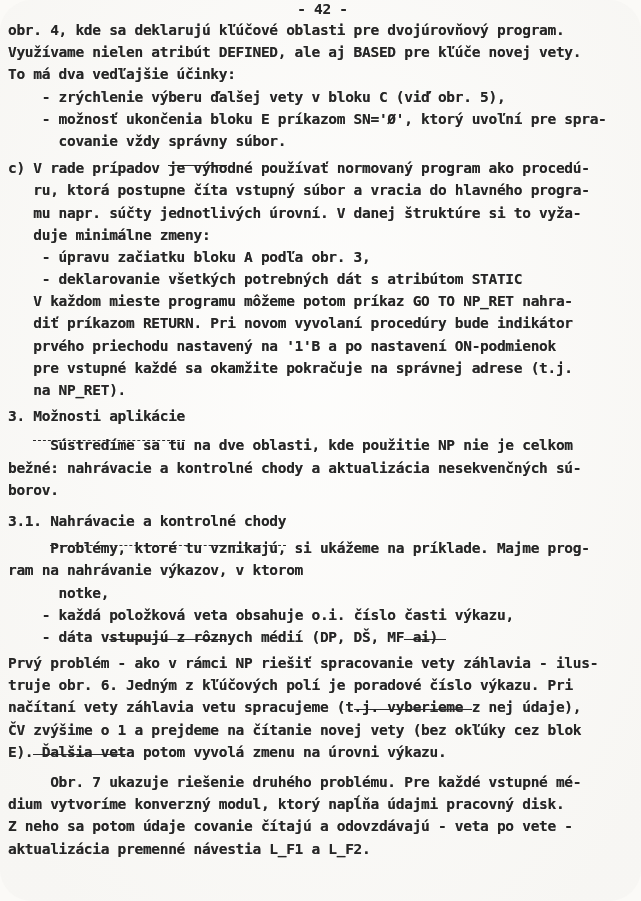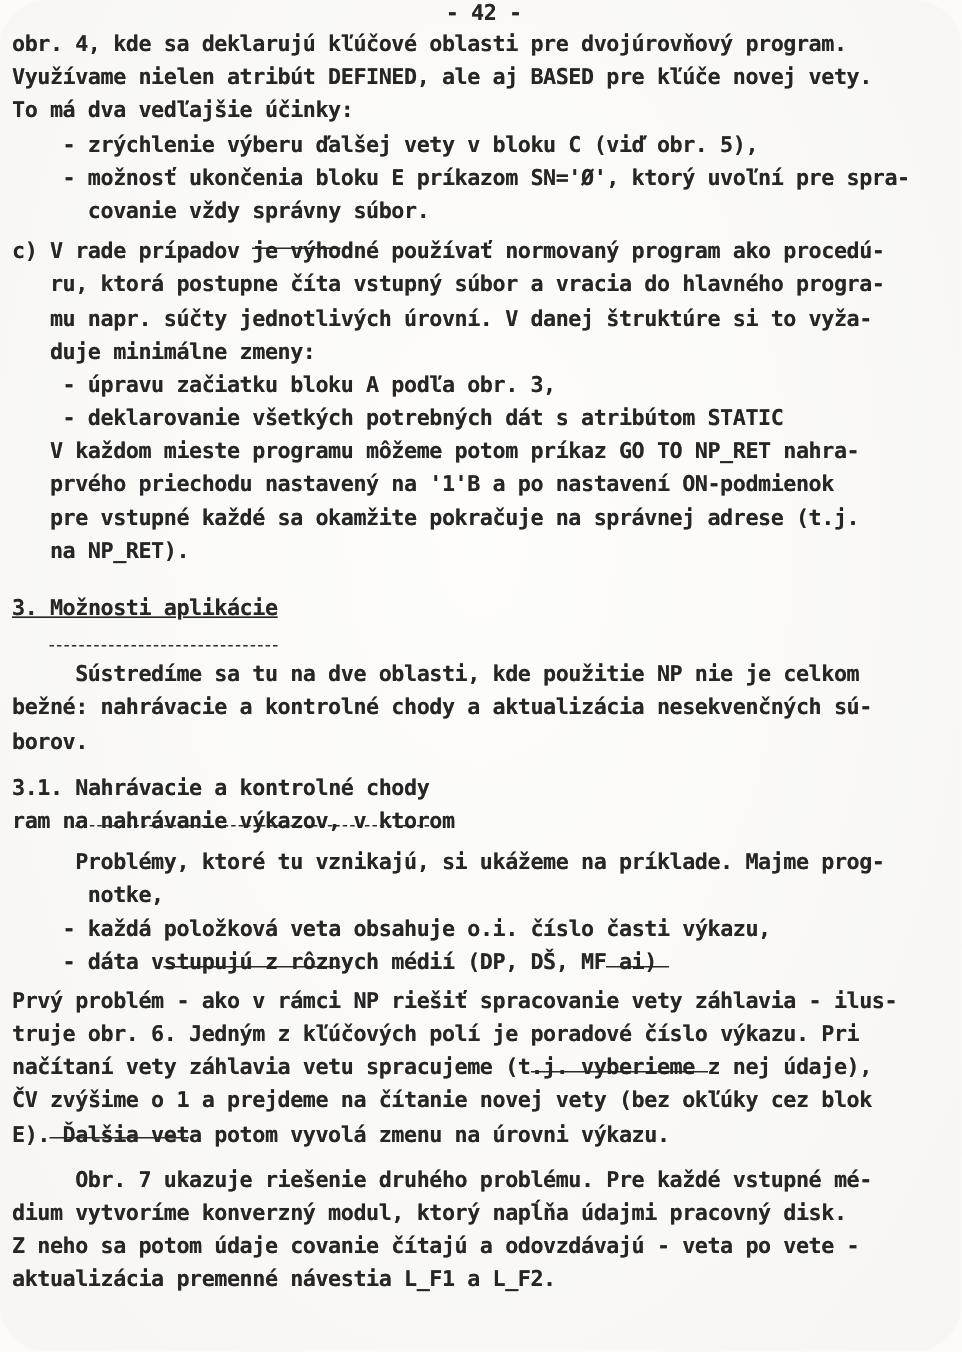--- a/index.html
+++ b/index.html
@@ -60,30 +60,31 @@
       <div class="line"><span>    - zrýchlenie výberu ďalšej vety v bloku C (viď obr. 5),</span></div>
       <div class="line"><span>    - možnosť ukončenia bloku E príkazom SN='Ø', ktorý uvoľní pre spra-</span></div>
       <div class="line"><span>      covanie vždy </span><span class="u">správny</span><span> súbor.</span></div>
       <div class="line" style="margin-top: 5px;"><span>c) V rade prípadov je výhodné používať normovaný program ako procedú-</span></div>
       <div class="line"><span>   ru, ktorá postupne číta vstupný súbor a vracia do hlavného progra-</span></div>
       <div class="line"><span>   mu napr. súčty jednotlivých úrovní. V danej štruktúre si to vyža-</span></div>
       <div class="line"><span>   duje minimálne zmeny:</span></div>
       <div class="line"><span>    - úpravu začiatku bloku A podľa obr. 3,</span></div>
       <div class="line"><span>    - deklarovanie všetkých potrebných dát s atribútom STATIC</span></div>
       <div class="line"><span>   V každom mieste programu môžeme potom príkaz GO TO NP_RET nahra-</span></div>
+      <div class="line"><span>   diť príkazom RETURN. Pri novom vyvolaní procedúry bude indikátor</span></div>
       <div class="line"><span>   prvého priechodu nastavený na '1'B a po nastavení ON-podmienok</span></div>
       <div class="line"><span>   pre vstupné každé sa okamžite pokračuje na správnej adrese (t.j.</span></div>
       <div class="line"><span>   na NP_RET).</span></div>
-      <div class="line" style="margin-top: 16px; text-decoration: underline;"><span>3. </span><span class="u dash">Možnosti aplikácie</span></div>
-      <div class="line" style="margin-top: 22px;"><span>     Sústredíme sa tu na dve oblasti, kde použitie NP nie je celkom</span></div>
+      <div class="line" style="margin-top: 4px;"><span>3. </span><span class="u dash">Možnosti aplikácie</span></div>
+      <div class="line" style="margin-top: 7px;"><span>     Sústredíme sa tu na dve oblasti, kde použitie NP nie je celkom</span></div>
       <div class="line"><span>bežné: nahrávacie a kontrolné chody a aktualizácia nesekvenčných sú-</span></div>
       <div class="line"><span>borov.</span></div>
       <div class="line" style="margin-top: 9px;"><span>3.1. </span><span class="u dash">Nahrávacie a kontrolné chody</span></div>
+      <div class="line" style="margin-top: 5px;"><span>     Problémy, ktoré tu vznikajú, si ukážeme na príklade. Majme prog-</span></div>
       <div class="line"><span>ram na nahrávanie výkazov, v ktorom</span></div>
-      <div class="line" style="margin-top: 5px;"><span>     Problémy, ktoré tu vznikajú, si ukážeme na príklade. Majme prog-</span></div>
       <div class="line"><span>      notke,</span></div>
       <div class="line"><span>    - každá </span><span class="u">položková veta</span><span> obsahuje o.i. číslo </span><span class="u">časti</span><span> výkazu,</span></div>
       <div class="line"><span>    - dáta vstupujú z rôznych médií (DP, DŠ, MF ai)</span></div>
       <div class="line" style="margin-top: 4px;"><span>Prvý problém - ako v rámci NP riešiť spracovanie vety záhlavia - ilus-</span></div>
       <div class="line"><span>truje obr. 6. Jedným z kľúčových polí je </span><span class="u">poradové číslo</span><span> výkazu. Pri</span></div>
       <div class="line"><span>načítaní vety záhlavia vetu spracujeme (t.j. vyberieme z nej údaje),</span></div>
       <div class="line"><span>ČV </span><span class="u">zvýšime o 1</span><span> a prejdeme na čítanie novej vety (bez okľúky cez blok</span></div>
       <div class="line"><span>E). Ďalšia veta potom vyvolá zmenu na úrovni výkazu.</span></div>
       <div class="line" style="margin-top: 8px;"><span>     Obr. 7 ukazuje riešenie druhého problému. Pre každé vstupné mé-</span></div>
       <div class="line"><span>dium vytvoríme konverzný modul, ktorý napĺňa údajmi pracovný disk.</span></div>

